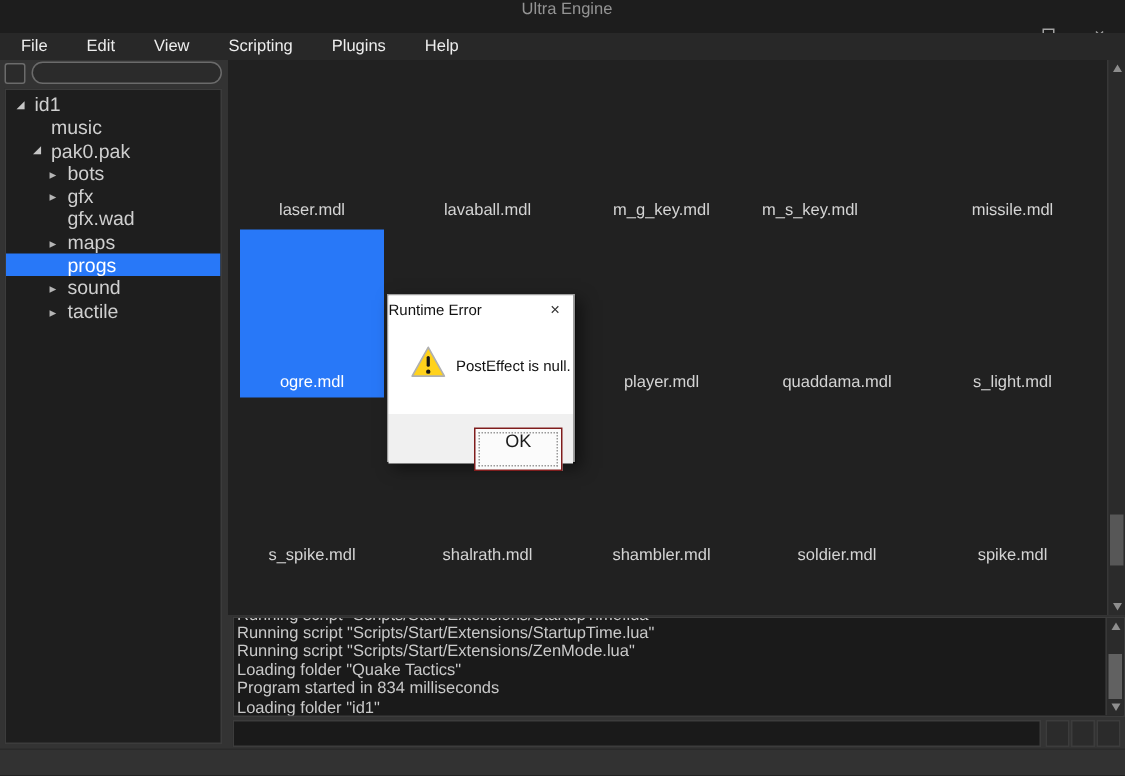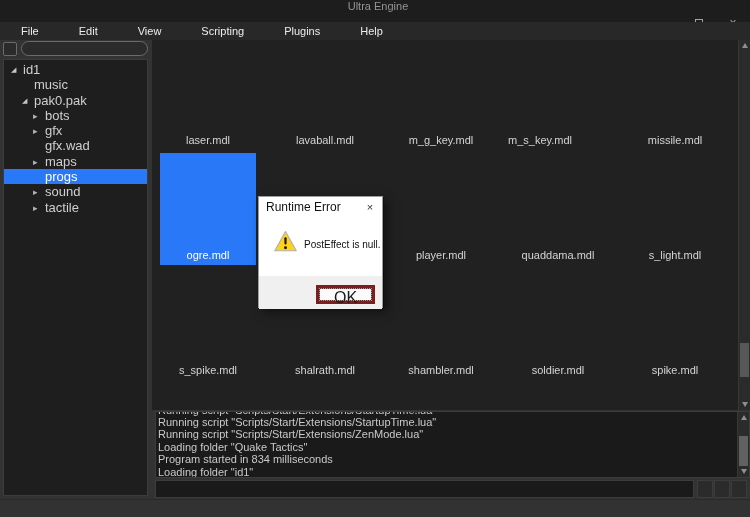--- a/index.html
+++ b/index.html
@@ -11,21 +11,21 @@
   .app-icon { margin-left:4px; width:14px; height:14px; display:block; }
   .title-text { margin-left:6px; font-size:11px; color:#949494; }
   .win-controls { margin-left:auto; display:flex; height:22px; }
   .win-btn { width:34px; height:22px; display:flex; align-items:center; justify-content:center; color:#a3a3a3; }
   .min-glyph { width:10px; height:1px; background:#a3a3a3; display:block; }
   .max-glyph { width:8px; height:8px; border:1px solid #a3a3a3; display:block; }
   .close-glyph { font-size:12px; line-height:1; }
 
   
   .menubar { position:absolute; left:0; top:22px; width:750px; height:18px; background:#282828; display:flex; align-items:center; padding-left:1px; }
-  .menu-item { padding:0 20px; font-size:11px; color:#ededed; height:18px; line-height:18px; }
+  .menu-item { padding:0 13px; font-size:11px; color:#ededed; height:18px; line-height:18px; }
 
   
   .side-toolbar-btn { position:absolute; left:3px; top:42px; width:14px; height:14px; border:1px solid #6b6b6b; border-radius:2px; background:#2b2b2b; }
   .side-search { position:absolute; left:21px; top:41px; width:127px; height:15px; border-radius:8px; border:1px solid #6b6b6b; background:#2b2b2b; color:#ddd; font-size:10px; padding:0 8px; outline:none; font-family:"Liberation Sans", sans-serif; }
   .tree-panel { position:absolute; left:3px; top:59px; width:145px; height:437px; background:#1e1e1e; border:1px solid #3c3c3c; padding-top:2px; overflow:hidden; }
   .trow { position:relative; height:15.3px; line-height:15.3px; font-size:13px; color:#cfcfcf; display:flex; align-items:center; white-space:nowrap; }
   .trow.lvl0 { padding-left:7px; }
   .trow.lvl1 { padding-left:18px; }
   .trow.lvl2 { padding-left:29px; }
   .trow.selected { background:#2878f8; color:#ffffff; }
@@ -61,27 +61,27 @@
   .cmd-input { position:absolute; left:155px; top:480px; width:539px; height:18px; background:#1a1a1a; border:1px solid #3c3c3c; color:#ddd; font-size:11px; padding:0 4px; outline:none; font-family:"Liberation Sans", sans-serif; }
   .cmd-buttons { position:absolute; left:697px; top:480px; display:flex; gap:1px; }
   .cmd-btn { width:16px; height:18px; background:#2b2b2b; border:1px solid #3c3c3c; }
 
   
   .statusbar { position:absolute; left:0; top:499px; width:750px; height:18px; background:#323232; border-top:1px solid #2a2a2a; }
 
   
   .dialog { position:absolute; left:258px; top:196px; width:125px; height:112px; background:#ffffff; border:1px solid #9e9e9e; box-shadow:1px 1px 0 rgba(0,0,0,.35), 4px 4px 10px rgba(0,0,0,.5); z-index:20; }
   .dlg-header { height:20px; display:flex; align-items:center; background:#ffffff; }
-  .dlg-title { font-size:12px; color:#111111; padding-left:7px; }
+  .dlg-title { font-size:10px; color:#111111; }
   .dlg-close { margin-left:auto; width:24px; height:20px; display:flex; align-items:center; justify-content:center; color:#333; font-size:11px; }
   .dlg-body { position:relative; height:59px; background:#ffffff; }
   .dlg-warning { position:absolute; left:14px; top:13px; }
   .dlg-msg { position:absolute; left:45px; top:22px; font-size:10px; color:#111111; }
   .dlg-footer { position:relative; height:33px; background:#f0f0f0; }
-  .dlg-ok { position:absolute; right:7px; top:9px; width:59px; height:19px; background:#fbfbfb; border:4px solid #7f1d1d; font-size:16px; color:#1a1a1a; text-align:center; line-height:17px; outline:1px dotted #9a9a9a; outline-offset:-4px; }
+  .dlg-ok { position:absolute; right:7px; top:9px; width:59px; height:29px; background:#fbfbfb; border:1px solid #7f1d1d; font-size:12px; color:#1a1a1a; text-align:center; line-height:17px; outline:1px dotted #9a9a9a; outline-offset:-4px; }
 </style>
 </head>
 <body>
 
 <div id="window">
 
   <div class="titlebar">
     <svg class="app-icon" viewBox="0 0 14 14">
       <circle cx="7" cy="7" r="6" fill="#0c1217"></circle>
       <path d="M1.9 5.8 A 5.4 5.4 0 0 1 12.1 5.8" fill="none" stroke="#5ec8ec" stroke-width="1.7"></path>

